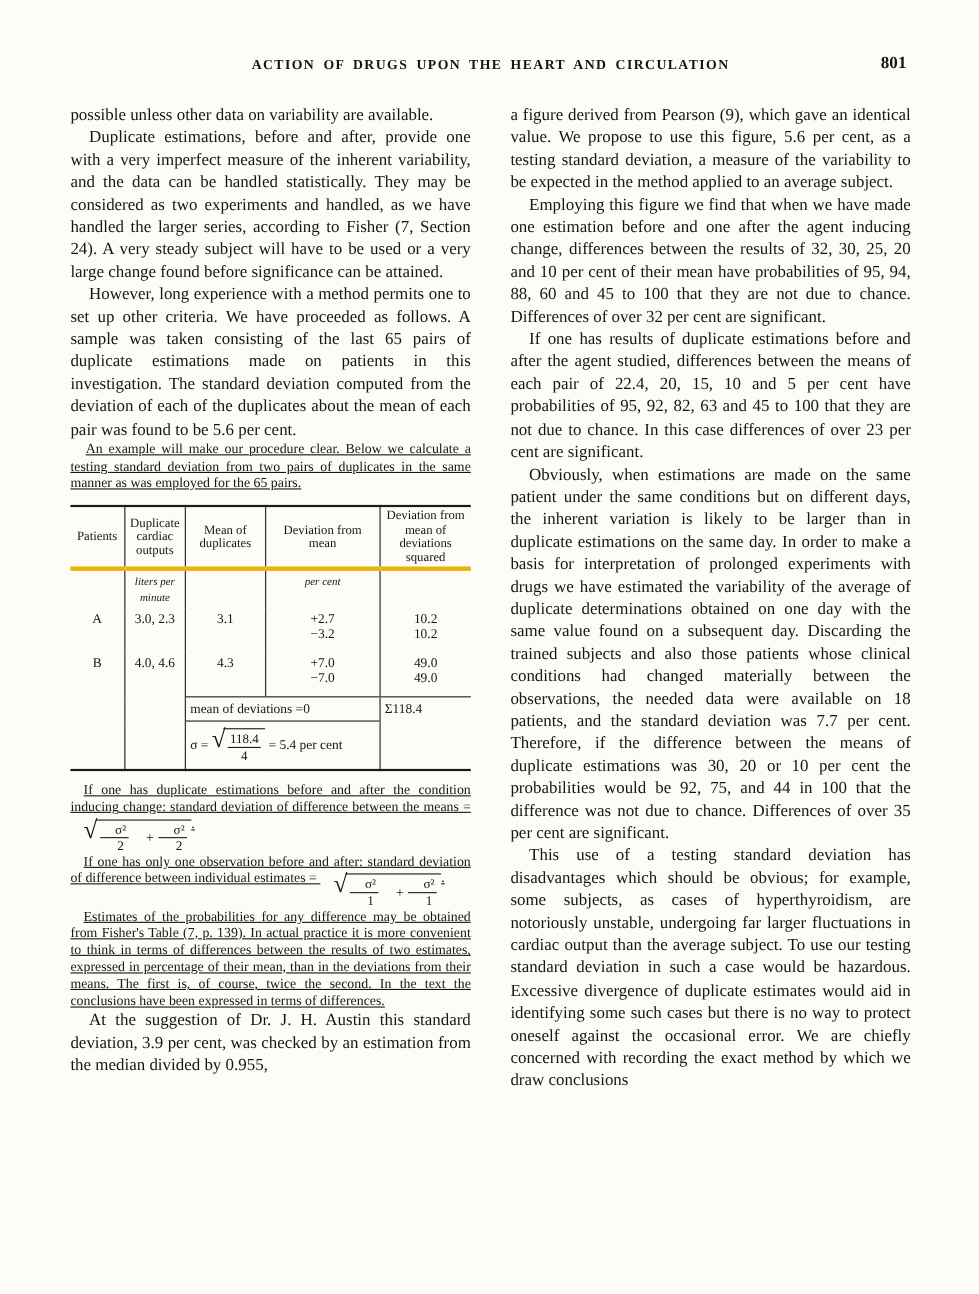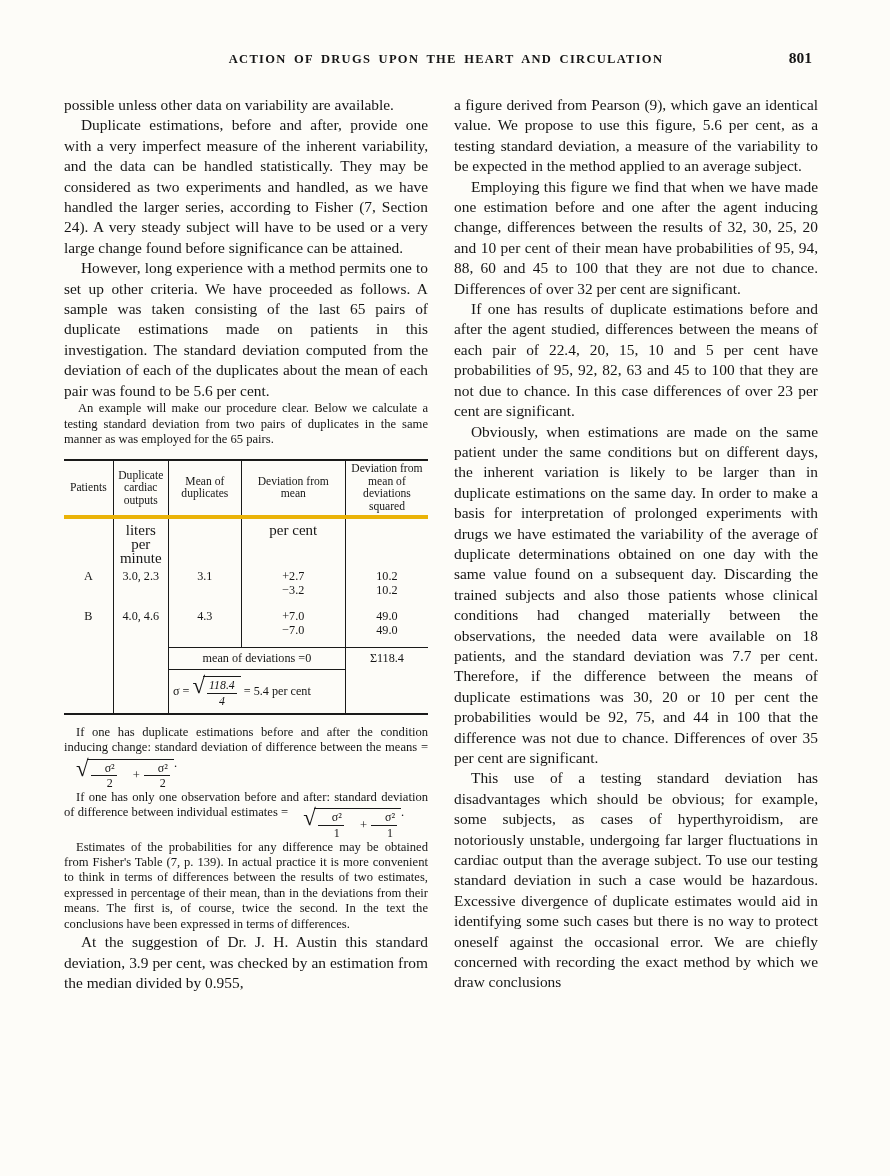--- a/index.html
+++ b/index.html
@@ -19,41 +19,42 @@
   .running-head {
     position: relative;
     text-align: center;
     font-size: 12.5px;
     font-weight: bold;
     letter-spacing: 1.3px;
     word-spacing: 3px;
   }
   .page-number {
     position: absolute;
-    right: 16px; top: -3px;
+    right: 4px; top: -3px;
     font-size: 15.5px;
     font-weight: bold;
     letter-spacing: 0;
   }
   .columns {
     display: flex;
-    gap: 26px;
+    gap: 36px;
     margin-top: 28px;
   }
   .col {
     width: 364px;
     font-size: 15.4px;
     line-height: 20.4px;
     text-align: justify;
   }
   .col p { margin: 0; }
   p.indent { text-indent: 17px; }
   .smalltext {
     font-size: 12.6px;
     line-height: 15.4px;
+    text-decoration: underline;
   }
   .example-note { margin-top: 14px; text-indent: 14px; }
   .note { text-indent: 12px; margin-top: 2px; }
   .note-flush { text-indent: 12px; margin-top: 3px; }
   .closing { margin-top: 48px; }
 
   
   table.proc-table {
     width: 100%;
     border-collapse: collapse;
@@ -71,43 +72,43 @@
     font-weight: normal;
   }
   table.proc-table th:last-child, table.proc-table td:last-child { border-right: none; }
   table.proc-table thead th {
     border-bottom: 4px solid #eab308;
     vertical-align: middle;
     height: 50px;
     font-size: 11.6px;
     line-height: 12.5px;
   }
-  tr.units td { padding-top: 4px; height: 26px; font-size: 15px; }
+  tr.units td { font-style: italic; padding-top: 4px; height: 26px; font-size: 10px; }
   tr.datarow td { padding-top: 2px; padding-bottom: 10px; }
   td .stack { display: block; }
-  tr.sumrow td.topline { border-top: 1px solid #1a1a1a; text-align: center; padding: 3px 4px; }
+  tr.sumrow td.topline { border-top: 1px solid #1a1a1a; text-align: left; padding: 3px 4px; }
   tr.sigmarow td.topline { border-top: 1px solid #1a1a1a; text-align: left; padding: 4px 4px 6px; }
   tr.sumrow td, tr.sigmarow td { height: 22px; }
 
   
   .sqrt { display: inline-flex; align-items: flex-start; vertical-align: -9px; white-space: nowrap; }
   .sqrt .rad { font-size: 23px; line-height: 1; margin-right: -2px; font-weight: normal; }
   .sqrt .expr {
     border-top: 1px solid #1a1a1a;
     margin-top: 2px;
     padding: 2px 4px 0 4px;
     display: inline-flex;
     align-items: center;
     gap: 4px;
   }
   .frac { display: inline-flex; flex-direction: column; align-items: center; line-height: 1.05; font-size: 12px; }
   .frac .num { border-bottom: 1px solid #1a1a1a; padding: 0 2px 1px; }
   .frac .den { padding-top: 1px; }
   .sigma-formula { display: inline-flex; align-items: center; gap: 3px; font-size: 12.2px; }
-  .sigma-formula .frac { font-size: 11.8px; font-style: italic; }
+  .sigma-formula .frac { font-size: 11.8px; }
 </style>
 </head>
 <body>
 
 <div class="page">
 
   <div class="running-head">
     <span>ACTION OF DRUGS UPON THE HEART AND CIRCULATION</span>
     <span class="page-number">801</span>
   </div>

